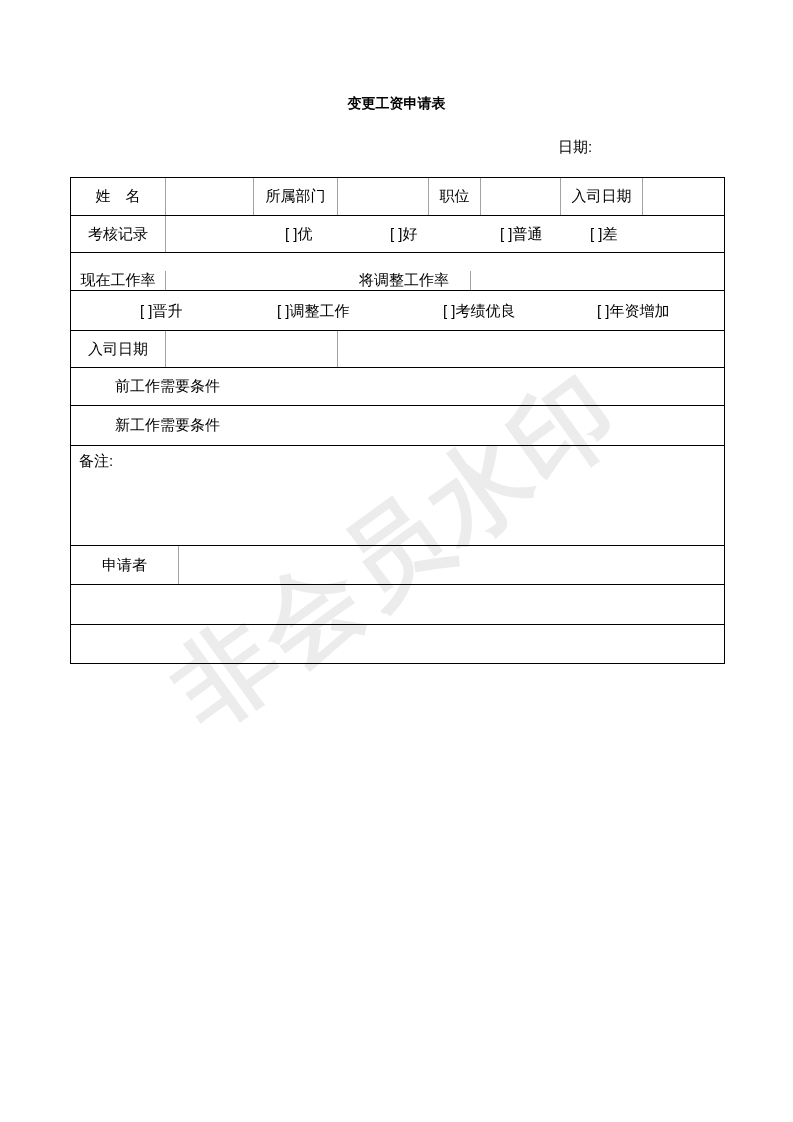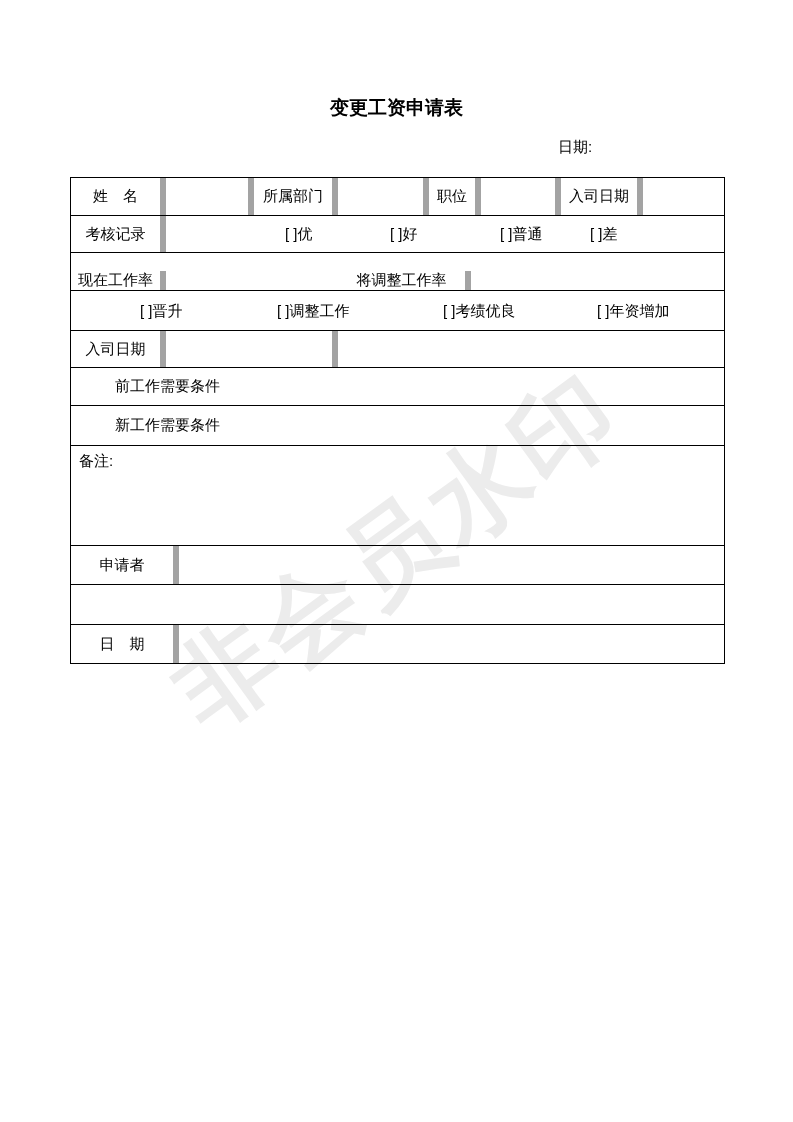--- a/index.html
+++ b/index.html
@@ -26,21 +26,21 @@
     white-space: nowrap;
     z-index: 0;
     user-select: none;
   }
   .doc-title {
     position: absolute;
     left: 0;
     top: 95px;
     width: 793px;
     text-align: center;
-    font-size: 19px;
+    font-size: 14px;
     font-weight: bold;
     z-index: 1;
   }
   .date-line {
     position: absolute;
     left: 558px;
     top: 138px;
     font-size: 15px;
     z-index: 1;
   }
@@ -56,21 +56,21 @@
   }
   .trow {
     display: flex;
     box-sizing: border-box;
     border-bottom: 1px solid #000;
     position: relative;
   }
   .trow:last-child { border-bottom: none; }
   .tcell {
     box-sizing: border-box;
-    border-right: 6px solid #a3a3a3;
+    border-right: 1px solid #a3a3a3;
     display: flex;
     align-items: center;
     justify-content: center;
     font-size: 15px;
     overflow: hidden;
   }
   .tcell:last-child { border-right: none; }
   .tcell.grow { flex: 1 1 auto; }
   .tcell.left {
     justify-content: flex-start;
@@ -186,17 +186,16 @@
   <div class="trow r10">
     <div class="tcell w108">申请者</div>
     <div class="tcell grow"></div>
   </div>
 
   <div class="trow r11">
     <div class="tcell grow"></div>
   </div>
 
   <div class="trow r12">
-    <div class="tcell w108">日　期</div>
     <div class="tcell grow"></div>
   </div>
 
 </div>
 
 </body></html>

